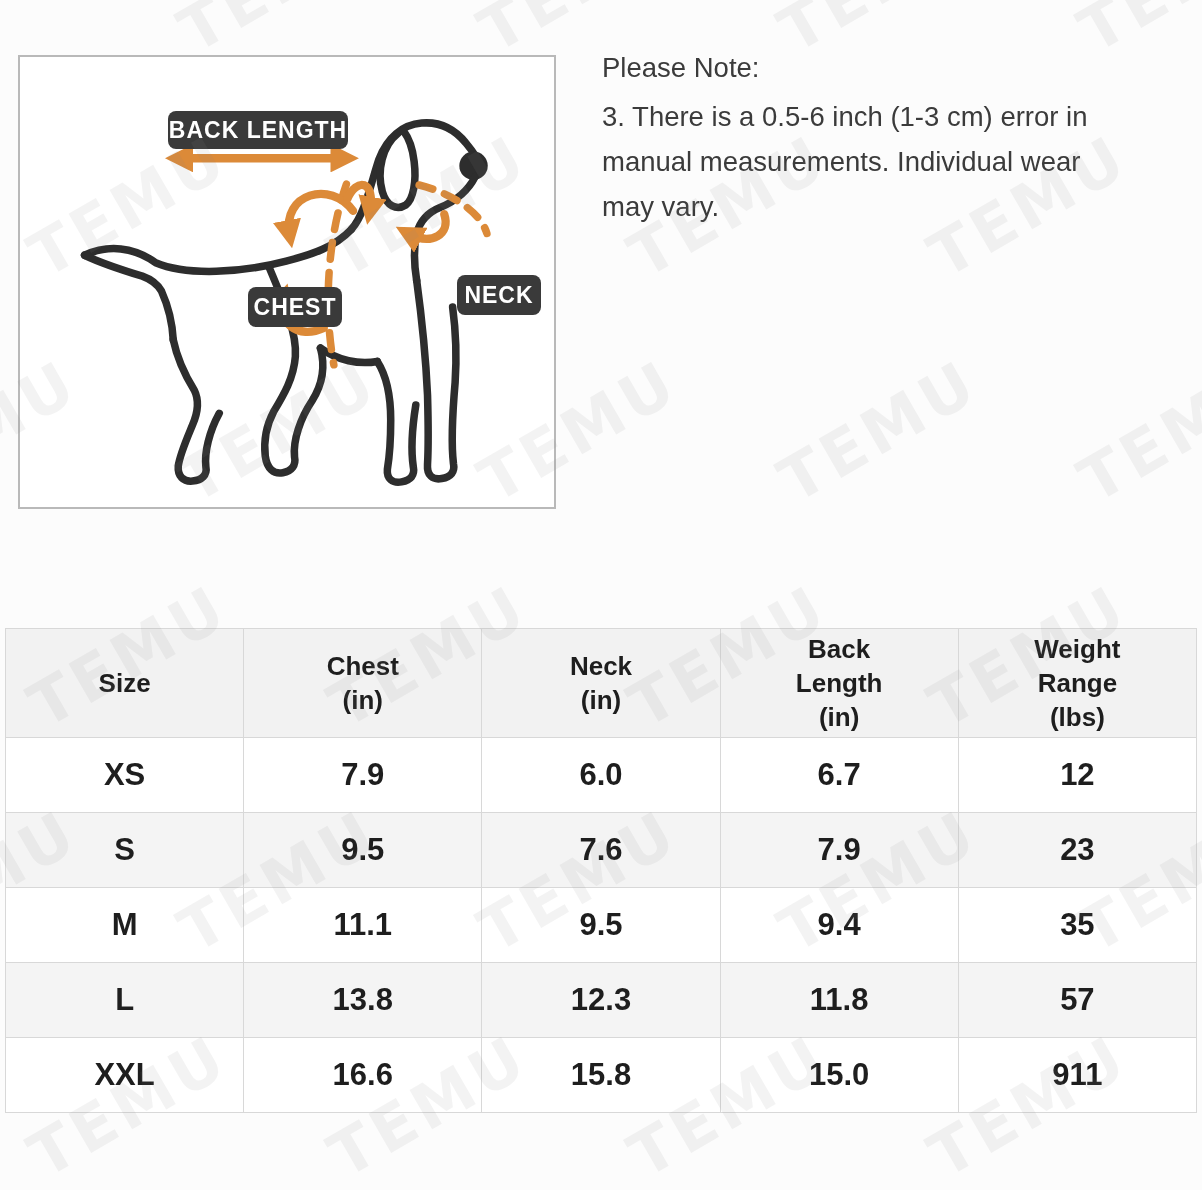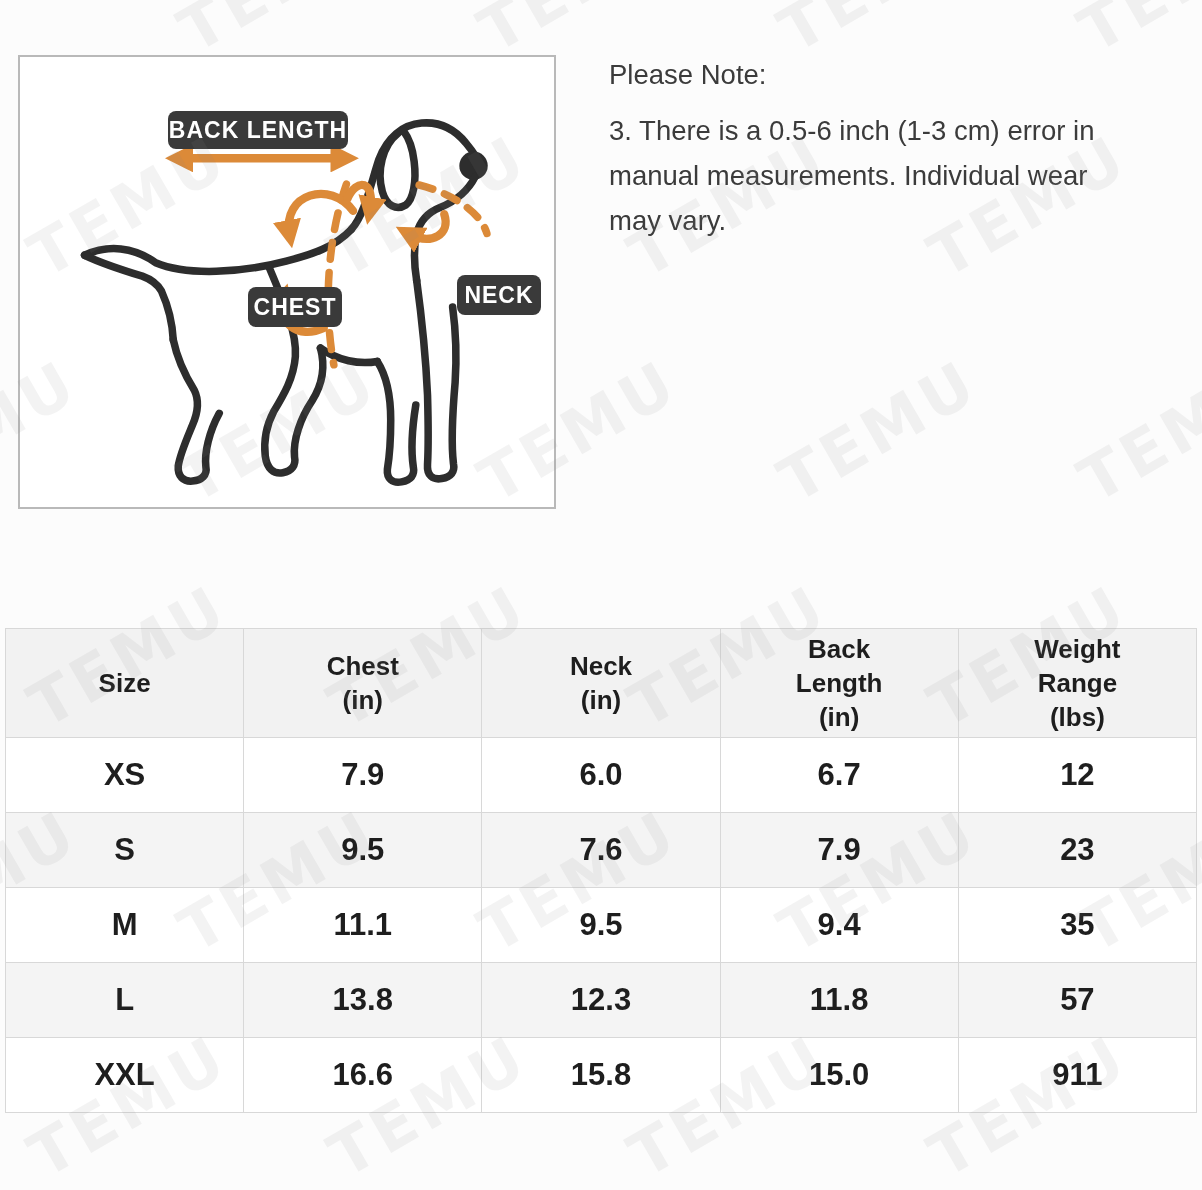--- a/index.html
+++ b/index.html
@@ -13,21 +13,21 @@
   .diagram-box{position:absolute;left:18px;top:55px;width:538px;height:454px;background:#ffffff;
                border:2px solid #b9b9b9;box-sizing:border-box;z-index:1;}
   .diagram-box svg{position:absolute;left:0;top:0;width:100%;height:100%;}
   .badge{position:absolute;background:#3a3a3a;color:#ffffff;font-weight:bold;border-radius:8px;
          display:flex;align-items:center;justify-content:center;letter-spacing:1px;z-index:3;}
   .badge-backlength{left:148px;top:54px;width:180px;height:38px;font-size:23px;}
   .badge-chest{left:228px;top:230px;width:94px;height:40px;font-size:23px;}
   .badge-neck{left:437px;top:218px;width:84px;height:40px;font-size:23px;}
   
   .notes{position:absolute;left:598px;top:41px;width:600px;z-index:1;}
-  .note{margin:11px;font-size:27.5px;line-height:45px;color:#3b3b3b;white-space:pre-line;}
+  .note{margin:4px;font-size:27.5px;line-height:45px;color:#3b3b3b;white-space:pre-line;}
   
   .size-table{position:absolute;left:5px;top:628px;width:1192px;z-index:1;
               border-collapse:collapse;table-layout:fixed;background:#ffffff;}
   .size-table th,.size-table td{border:1px solid #d8d8d8;text-align:center;vertical-align:middle;
               color:#1e1e1e;padding:0;}
   .size-table th{background:#f2f2f2;font-size:26px;line-height:34px;font-weight:bold;height:108px;
               white-space:pre-line;}
   .size-table td{font-size:31px;height:74px;font-weight:bold;}
   .size-table tbody tr:nth-child(odd){background:#ffffff;}
   .size-table tbody tr:nth-child(even){background:#f4f4f4;}

